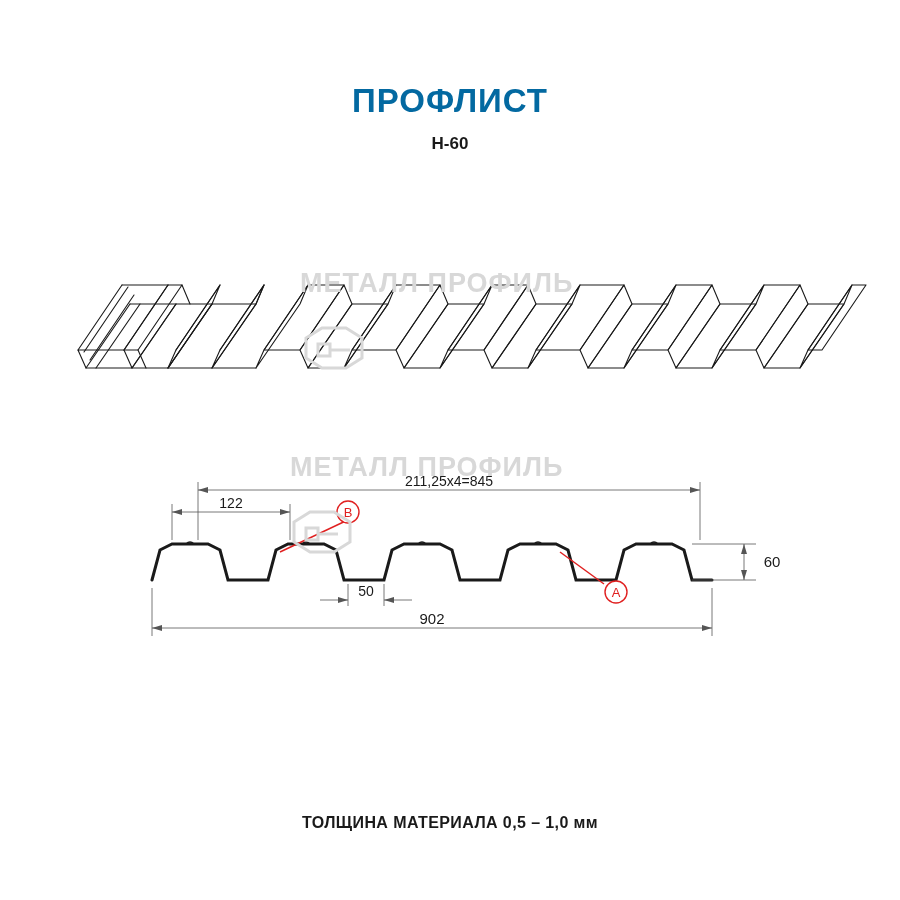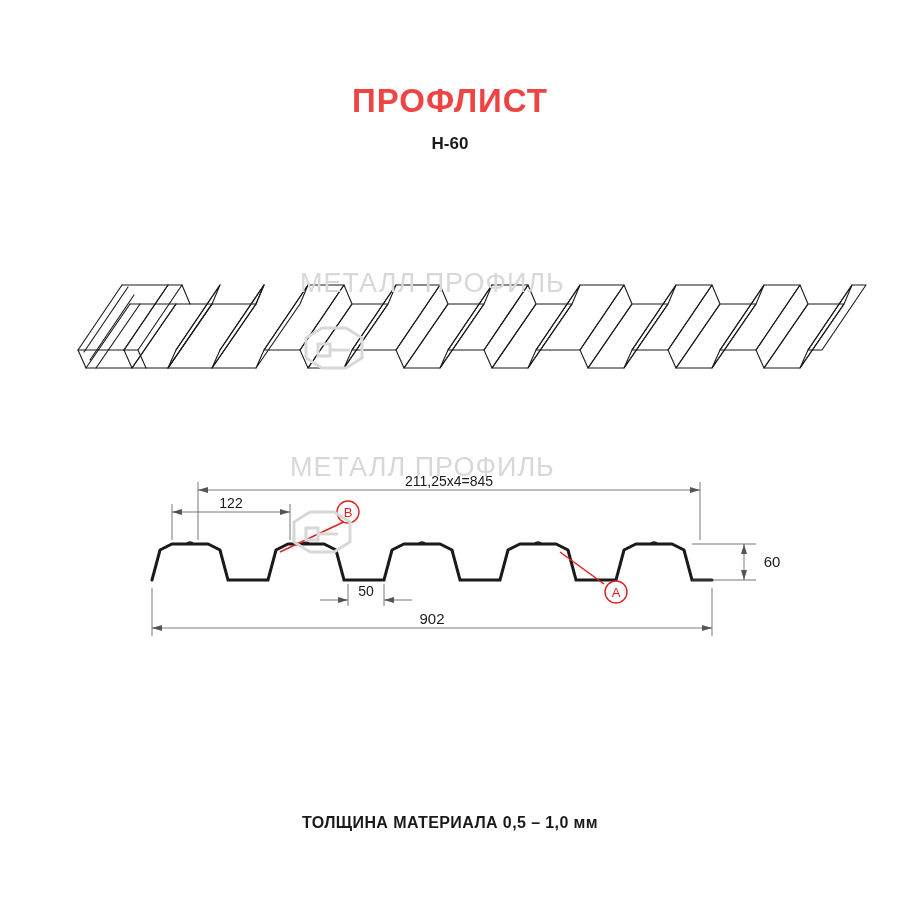--- a/index.html
+++ b/index.html
@@ -20,21 +20,21 @@
   
   .title {
     position: absolute;
     top: 82px;
     left: 0;
     width: 900px;
     text-align: center;
     font-size: 33px;
     font-weight: bold;
     letter-spacing: 1px;
-    color: #ef4444;
+    color: #0369a1;
   }
   .subtitle {
     position: absolute;
     top: 134px;
     left: 0;
     width: 900px;
     text-align: center;
     font-size: 17px;
     font-weight: bold;
     color: #1a1a1a;
@@ -60,21 +60,21 @@
     left: 0;
   }
   #iso-view { top: 200px; width: 900px; height: 220px; }
   #section-view { top: 460px; width: 900px; height: 200px; }
 
   
   .watermark {
     position: absolute;
     pointer-events: none;
     color: #d8d8d8;
-    font-weight: normal;
+    font-weight: bold;
     white-space: nowrap;
   }
   #wm-1 {
     top: 268px;
     left: 300px;
     font-size: 27px;
     letter-spacing: 1px;
   }
   #wm-2 {
     top: 452px;

